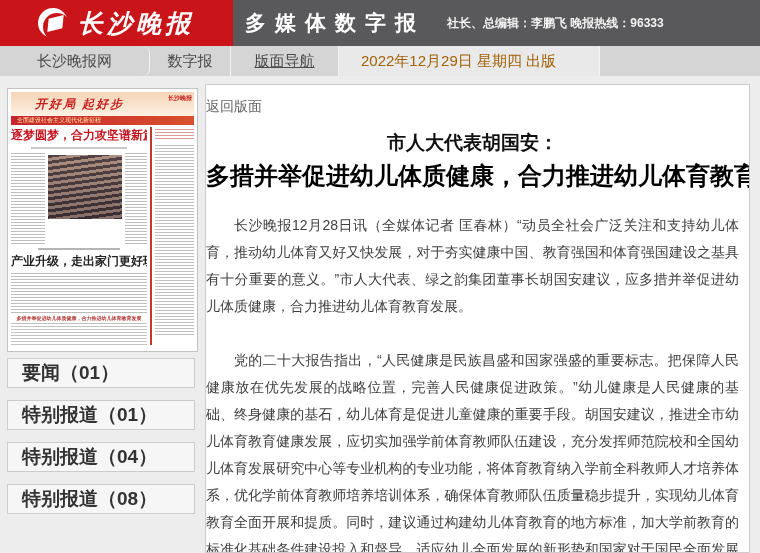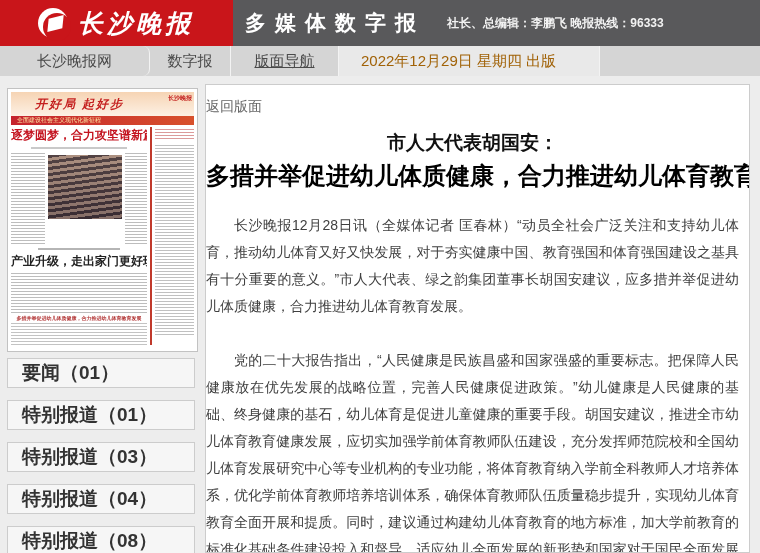--- a/index.html
+++ b/index.html
@@ -104,21 +104,20 @@
     <div class="thumb-right">
       <div class="lines-red"></div>
       <div class="lines-gray-tall"></div>
     </div>
   </div>
 </div>
 
 <div class="page-list">
   <div class="page-item">要闻（01）</div>
   <div class="page-item">特别报道（01）</div>
-  <div class="page-item">特别报道（03）</div>
   <div class="page-item">特别报道（04）</div>
   <div class="page-item">特别报道（08）</div>
 </div>
 
 <div class="panel">
   <a class="back-link">返回版面</a>
   <div class="art-subtitle">市人大代表胡国安：</div>
   <div class="art-title">多措并举促进幼儿体质健康，合力推进幼儿体育教育发展</div>
   <div class="art-body">
     <p>长沙晚报12月28日讯（全媒体记者 匡春林）“动员全社会广泛关注和支持幼儿体育，推动幼儿体育又好又快发展，对于夯实健康中国、教育强国和体育强国建设之基具有十分重要的意义。”市人大代表、绿之韵集团董事长胡国安建议，应多措并举促进幼儿体质健康，合力推进幼儿体育教育发展。</p>

